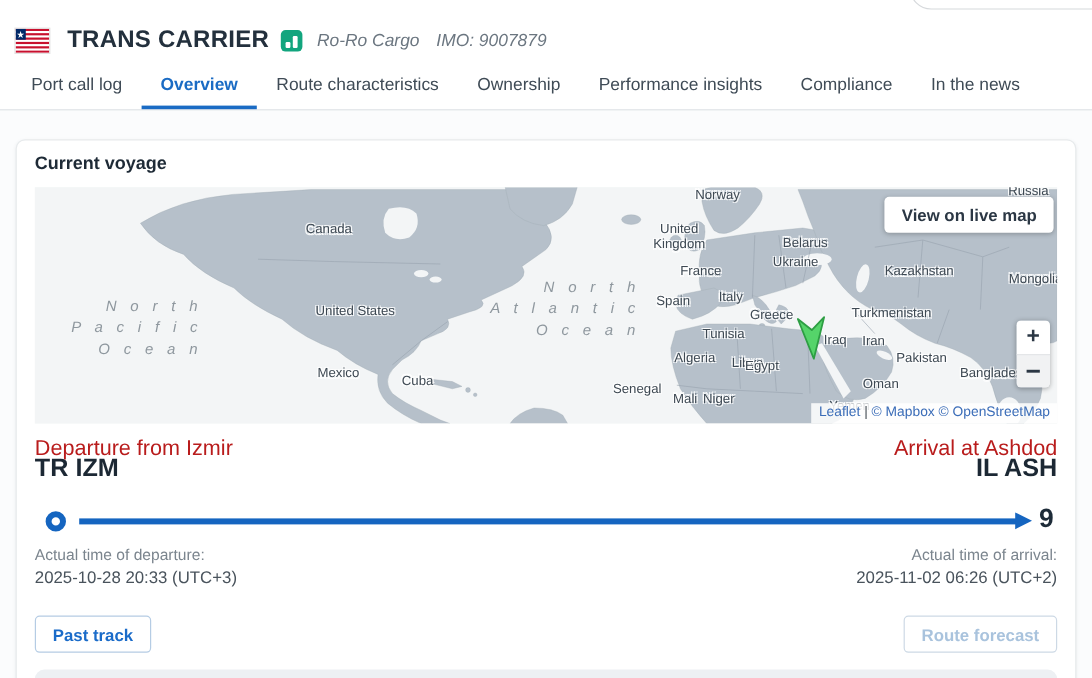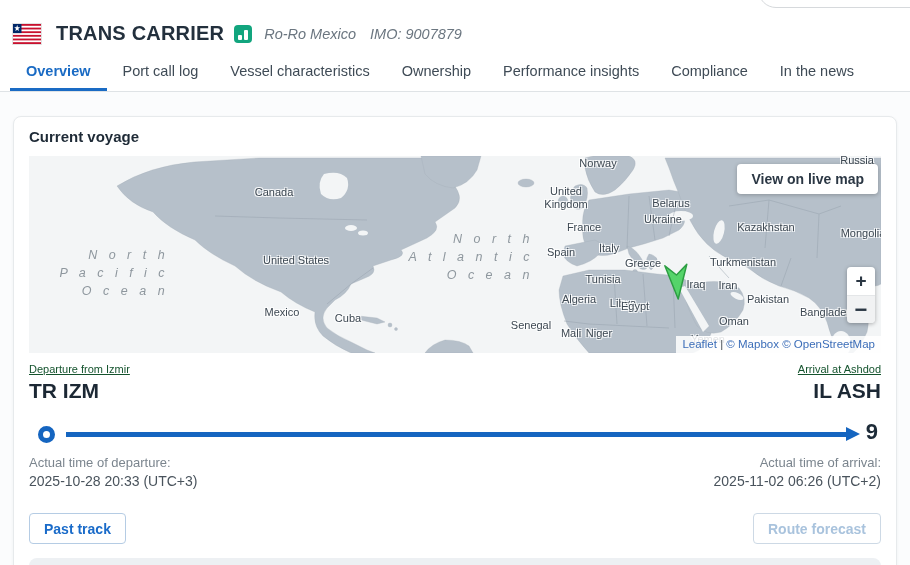--- a/index.html
+++ b/index.html
@@ -49,21 +49,21 @@
     box-shadow:0 1px 4px rgba(0,0,0,.3); }
   .zoom-btn { width:28px; height:28px; display:flex; align-items:center; justify-content:center;
     background:#fff; font-size:19px; font-weight:700; color:#2b3744; cursor:pointer; border:none; font-family:inherit; }
   .zoom-btn.minus { background:#f1f2f3; border-top:1px solid #e4e6e8; font-size:22px; }
   .attribution { position:absolute; right:0; bottom:0; background:rgba(255,255,255,.85);
     padding:2px 6px 3px 6px; font-size:11.5px; color:#454d54; white-space:nowrap; }
   .attribution a { color:#3b6db8; text-decoration:none; }
   .vessel-marker { position:absolute; left:635px; top:107px; transform:rotate(-4deg); }
 
   
-  .port-link { position:absolute; top:246px; font-size:11px; color:#14532d; cursor:pointer;text-decoration:underline; }
+  .port-link { position:absolute; top:246px; font-size:18px; color:#b91c1c; cursor:pointer; }
   .port-link.dep { left:15px; } .port-link.arr { right:15px; }
   .port-code { position:absolute; top:262px; font-size:21px; font-weight:700; color:#1c2834; }
   .port-code.dep { left:15px; } .port-code.arr { right:15px; }
 
   .progress { position:absolute; left:15px; right:15px; top:303px; height:28px; }
   .p-dot { position:absolute; left:9px; top:6px; width:17px; height:17px; border-radius:50%;
     border:5.5px solid #1565c0; background:#fff; }
   .p-line { position:absolute; left:37px; right:34px; top:12px; height:5px; background:#1565c0; }
   .p-arrow { position:absolute; right:21px; top:7px; width:0; height:0;
     border-top:7px solid transparent; border-bottom:7px solid transparent; border-left:14px solid #1565c0; }
@@ -98,27 +98,27 @@
           <rect y="20" width="33" height="2"></rect>
       </g>
       <rect width="10" height="10" fill="#002868"></rect>
       <text x="5" y="8" font-size="9" fill="#fff" text-anchor="middle">★</text>
     </svg>
     <span class="vessel-name">TRANS CARRIER</span>
     <span class="live-badge">
         <i class="b1"></i>
         <i class="b2"></i>
       </span>
-    <span class="vessel-sub">Ro-Ro Mexico</span>
+    <span class="vessel-sub">Ro-Ro Cargo</span>
     <span class="vessel-imo">IMO: 9007879</span>
   </div>
   <div class="tabs">
+    <div class="tab">Port call log</div>
     <div class="tab active">Overview</div>
-    <div class="tab">Port call log</div>
-    <div class="tab">Vessel characteristics</div>
+    <div class="tab">Route characteristics</div>
     <div class="tab">Ownership</div>
     <div class="tab">Performance insights</div>
     <div class="tab">Compliance</div>
     <div class="tab">In the news</div>
   </div>
 </div>
 
 <div class="card">
   <div class="card-title">Current voyage</div>
 

